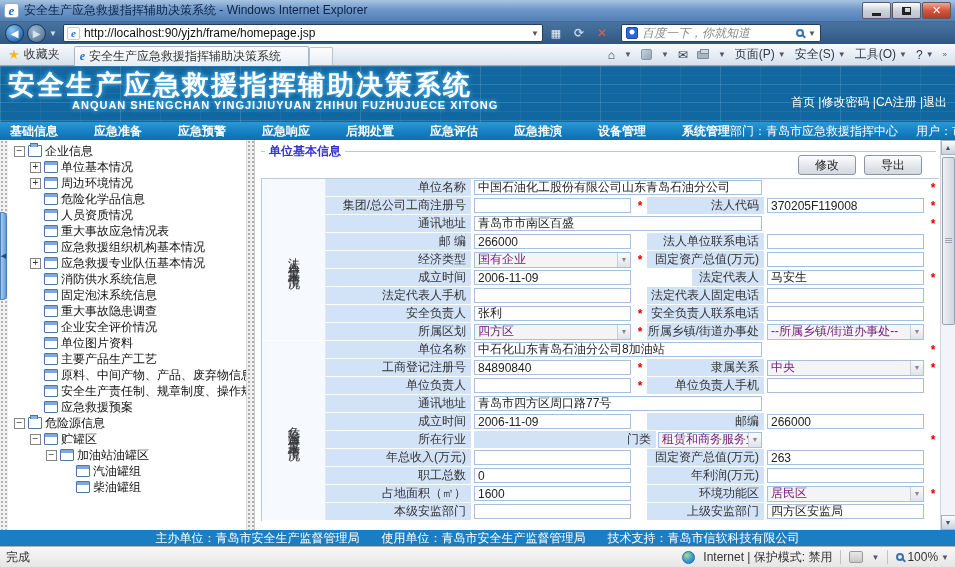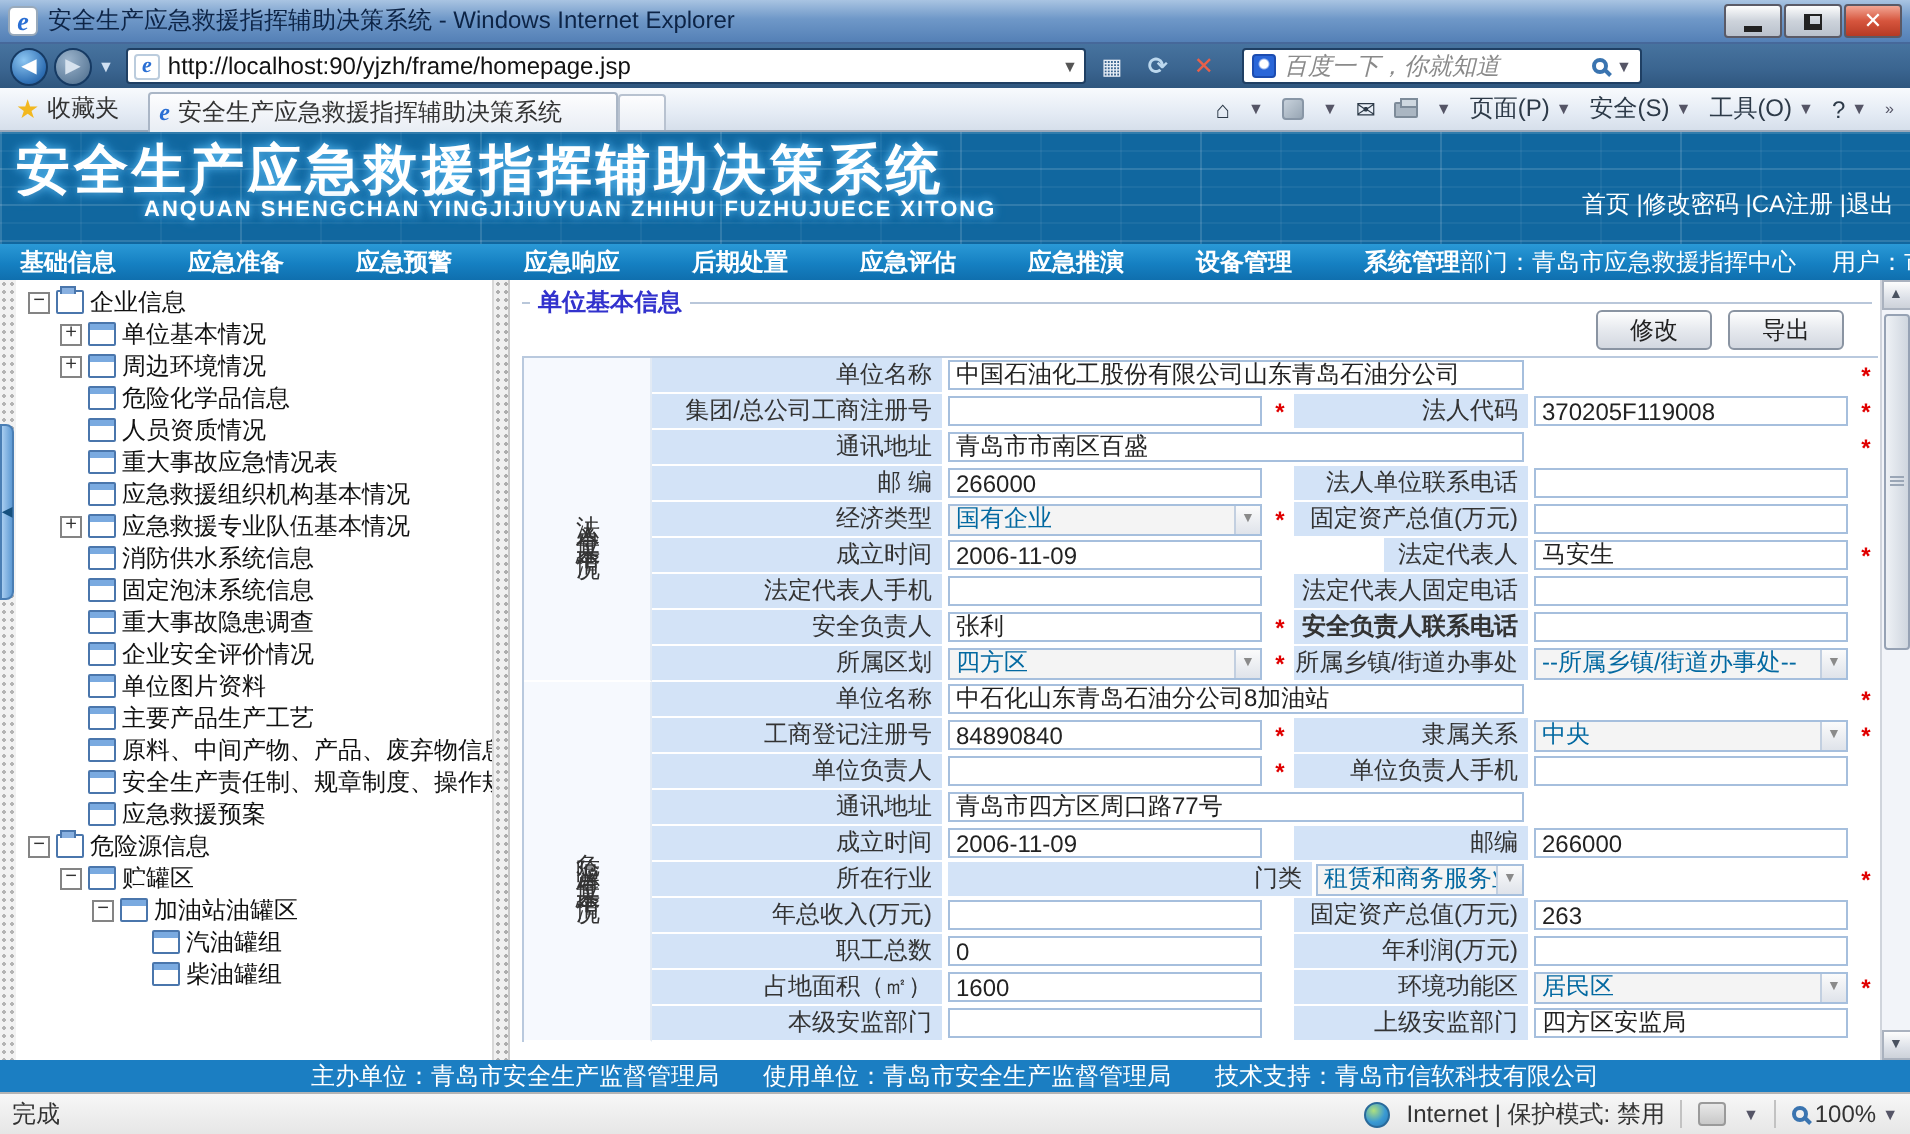--- a/index.html
+++ b/index.html
@@ -87,21 +87,21 @@
   .btn { min-width:58px; height:20px; border:1px solid #8a94a2; border-radius:3px; background:linear-gradient(180deg,#fefefe,#e6e9ee 50%,#d3d8e0); font-size:12px; color:#222; display:flex; align-items:center; justify-content:center; cursor:pointer; }
 
   .form-grid { display:grid; grid-template-columns:64px 146px 162px 13px 118px 162px 13px; grid-auto-rows:18px; border:1px solid #b9c9de; border-bottom:none; width:678px; }
   .cell { border-bottom:1px solid #fff; border-right:1px solid #fff; overflow:hidden; display:flex; align-items:center; }
   .cell.lbl { background:#d3e3f7; justify-content:flex-end; padding-right:5px; font-size:12px; color:#333; white-space:nowrap; }
   .cell.val { background:#fff; padding:0 2px; }
   .cell.star { background:#fff; justify-content:center; color:#e00000; font-weight:bold; font-size:12px; }
   .cell.group { background:#f6f9fe; writing-mode:vertical-rl; text-orientation:upright; display:flex; align-items:center; justify-content:center; font-size:12px; color:#333; letter-spacing:3px; padding:4px 0; border-right:1px solid #e2eaf4; }
   .inp { width:100%; height:15px; border:1px solid #a6bfdd; background:#fff; font-size:12px; color:#222; padding:0 3px; font-family:"Liberation Sans","DejaVu Sans",sans-serif; }
   .sel { width:100%; height:16px; border:1px solid #a6bfdd; background:#f4f4f4; display:flex; align-items:center; overflow:hidden; cursor:default; }
-  .sel-text { flex:1; font-size:12px; color:#0369a1; padding:0 3px; white-space:nowrap; overflow:hidden; }
+  .sel-text { flex:1; font-size:12px; color:#701a75; padding:0 3px; white-space:nowrap; overflow:hidden; }
   .sel-arrow { width:13px; height:100%; border-left:1px solid #c2cfe0; background:linear-gradient(180deg,#fbfbfb,#dfe3ea); color:#8a8a8a; font-size:7px; display:flex; align-items:center; justify-content:center; }
   .inner-lbl { width:182px; min-width:182px; height:100%; background:#d3e3f7; display:flex; align-items:center; justify-content:flex-end; padding-right:5px; font-size:12px; color:#333; margin-right:2px; }
   .indwrap { display:flex; align-items:center; width:100%; height:100%; }
 
   .scrollbar { width:15px; background:#f2f4f9; border-left:1px solid #d0d4dc; display:flex; flex-direction:column; align-items:center; position:relative; }
   .sb-btn { width:15px; height:15px; background:linear-gradient(180deg,#fdfdfd,#dde1e8 60%,#cdd2da); border:1px solid #aab2bf; color:#4a5260; font-size:7px; display:flex; align-items:center; justify-content:center; }
   .sb-btn.down { position:absolute; bottom:0; }
   .sb-thumb { position:absolute; top:17px; left:1px; width:13px; height:168px; background:linear-gradient(90deg,#eef1f5,#cfd6df); border:1px solid #96a2b4; border-radius:2px; }
   .sb-grip { position:absolute; top:50%; left:2px; width:7px; margin-top:-3px; border-top:1px solid #9aa6b6; box-shadow:0 2px 0 #9aa6b6,0 4px 0 #9aa6b6; }
 
@@ -400,21 +400,21 @@
           <div class="cell lbl" style="grid-area: 7 / 5;">法定代表人固定电话</div>
           <div class="cell val" style="grid-area: 7 / 6;">
             <input class="inp" type="text" style="">
           </div>
           <div class="cell star" style="grid-area: 7 / 7;"></div>
           <div class="cell lbl" style="grid-area: 8 / 2;">安全负责人</div>
           <div class="cell val" style="grid-area: 8 / 3;">
             <input class="inp" type="text" value="张利" style="">
           </div>
           <div class="cell star" style="grid-area: 8 / 4;">*</div>
-          <div class="cell lbl" style="grid-area: 8 / 5; font-weight: bold;">安全负责人联系电话</div>
+          <div class="cell lbl" style="grid-area: 8 / 5;">安全负责人联系电话</div>
           <div class="cell val" style="grid-area: 8 / 6;">
             <input class="inp" type="text" style="">
           </div>
           <div class="cell star" style="grid-area: 8 / 7;"></div>
           <div class="cell lbl" style="grid-area: 9 / 2;">所属区划</div>
           <div class="cell val" style="grid-area: 9 / 3;">
             <div class="sel">
               <span class="sel-text">四方区</span>
               <span class="sel-arrow">▼</span>
             </div>

